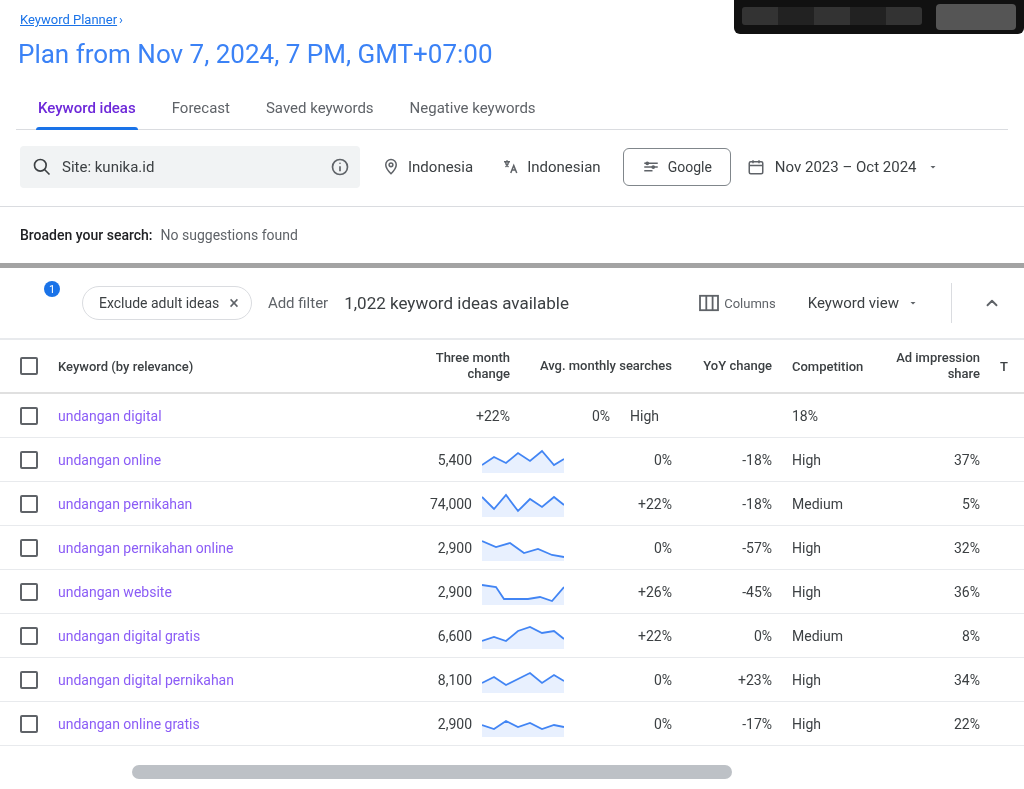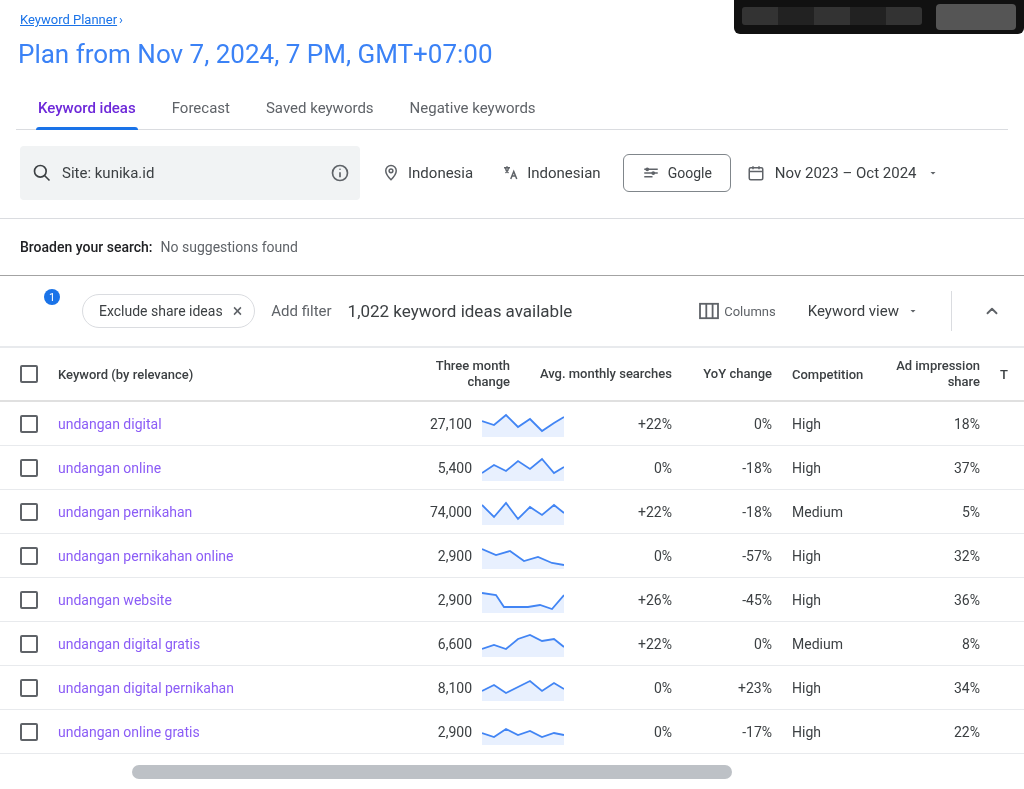--- a/index.html
+++ b/index.html
@@ -15,30 +15,30 @@
   .breadcrumb a { color:#1a73e8; text-decoration:underline; cursor:pointer; }
   .chev { color:#1a73e8; margin-left:2px; }
   .page-title { font-size:26px; color:#3b82f6; padding:4px 2px 18px 2px; font-weight:400; }
   .tabs { display:flex; gap:32px; border-bottom:1px solid #dadce0; padding-left:20px; }
   .tab { padding:12px 2px; color:#5f6368; font-size:15px; cursor:pointer; position:relative; }
   .tab.active { color:#6d28d9; font-weight:500; }
   .tab.active::after { content:""; position:absolute; left:0; right:0; bottom:-1px; height:3px; background:#1a73e8; border-radius:3px 3px 0 0;}
 
   .filterbar-wrap { border-bottom:1px solid #dadce0; }
   .filterbar { display:flex; align-items:center; gap:16px; padding:16px 20px 18px 20px; }
-  .sitebox { position:relative; display:flex; align-items:center; background:#f1f3f4; border-radius:4px; width:340px; height:54px; padding:0 40px 0 42px; }
+  .sitebox { position:relative; display:flex; align-items:center; background:#f1f3f4; border-radius:4px; width:340px; height:42px; padding:0 40px 0 42px; }
   .sitebox .icon-search { position:absolute; left:12px; }
   .sitebox .icon-info { position:absolute; right:10px; }
   .sitebox .site-label { color:#3c4043; font-size:15px; }
   .pill { display:flex; align-items:center; gap:8px; color:#3c4043; font-size:15px; padding:0 6px; cursor:pointer; }
   .netbox { border:1px solid #80868b; border-radius:6px; padding:10px 18px; display:flex; gap:8px; align-items:center; cursor:pointer; }
   .datebox { display:flex; gap:10px; align-items:center; color:#3c4043; font-size:15px; cursor:pointer; }
   .dropicon { color:#5f6368; }
 
-  .broaden { border-bottom:1px solid #a3a3a3; padding:20px 20px; display:flex; gap:8px; font-size:14px; }
+  .broaden { border-bottom:5px solid #a3a3a3; padding:20px 20px; display:flex; gap:8px; font-size:14px; }
   .broaden-label { color:#202124; font-weight:500; }
   .broaden-val { color:#5f6368; }
 
   .toolbar { display:flex; align-items:center; padding:10px 16px 10px 16px; gap:16px; height:70px; position:relative; }
   .filter-icon-wrap { position:relative; width:40px; height:40px; display:flex; align-items:center; justify-content:center; cursor:pointer; padding-left:30px; padding-right:20px; }
   .badge { position:absolute; top:-2px; right:6px; background:#1a73e8; color:#fff; border-radius:50%; width:16px; height:16px; font-size:11px; display:flex; align-items:center; justify-content:center;}
   .chip { border:1px solid #dadce0; border-radius:20px; padding:7px 12px 7px 16px; display:flex; align-items:center; gap:10px; font-size:14px; color:#3c4043; cursor:pointer; }
   .chip .close-x { color:#5f6368; font-size:18px; line-height:1; }
   .addfilter { color:#5f6368; font-size:15px; cursor:pointer; }
   .availtext { color:#3c4043; font-size:17px; }
@@ -155,21 +155,21 @@
   </div>
 
   <div class="toolbar">
     <div class="filter-icon-wrap">
       <svg class="icon" width="24" height="24" viewBox="0 0 24 24" fill="none" stroke="#1a73e8" stroke-width="2.5" stroke-linejoin="round" stroke-linecap="round">
           <path d="M4 5h16l-6 8v6l-4-2v-4L4 5z"></path>
         </svg>
       <span class="badge">1</span>
     </div>
     <div class="chip">
-      <span>Exclude share ideas</span>
+      <span>Exclude adult ideas</span>
       <span class="close-x">×</span>
     </div>
     <span class="addfilter">Add filter</span>
     <span class="availtext">1,022 keyword ideas available</span>
     <div class="spacer-flex"></div>
     <div class="columns-btn">
       <svg class="icon" width="22" height="18" viewBox="0 0 24 20" fill="none" stroke="#5f6368" stroke-width="2">
           <rect x="2" y="2" width="20" height="16"></rect>
           <line x1="9" y1="2" x2="9" y2="18"></line>
           <line x1="16" y1="2" x2="16" y2="18"></line>
@@ -212,29 +212,20 @@
       <div class="th cell-extra">T</div>
     </div>
     <div class="tbody" id="tbody">
         <div class="tr">
           <div class="td cell-check">
             <div class="checkbox"></div>
           </div>
           <div class="td cell-kw">
             <span class="kw-text">undangan digital</span>
           </div>
-          <div class="td cell-searches">
-            <div class="search-block">
-              <span class="search-num">27,100</span>
-              <svg class="spark" viewBox="0 0 82 26" preserveAspectRatio="none">
-                <path d="M0,10 L12,14 L24,4 L36,16 L48,8 L60,20 L72,12 L82,6 L82,26 L0,26 Z" fill="#e8f0fe" stroke="none"></path>
-                <path d="M0,10 L12,14 L24,4 L36,16 L48,8 L60,20 L72,12 L82,6" fill="none" stroke="#4285f4" stroke-width="1.8"></path>
-              </svg>
-            </div>
-          </div>
           <div class="td cell-tmchg">
             <span class="numr">+22%</span>
           </div>
           <div class="td cell-yoy">
             <span class="numr">0%</span>
           </div>
           <div class="td cell-comp">
             <span>High</span>
           </div>
           <div class="td cell-share">

